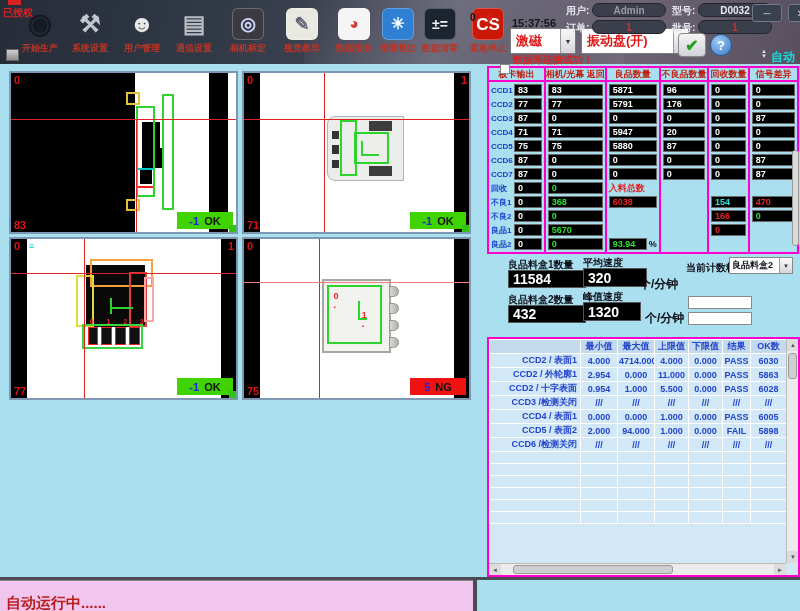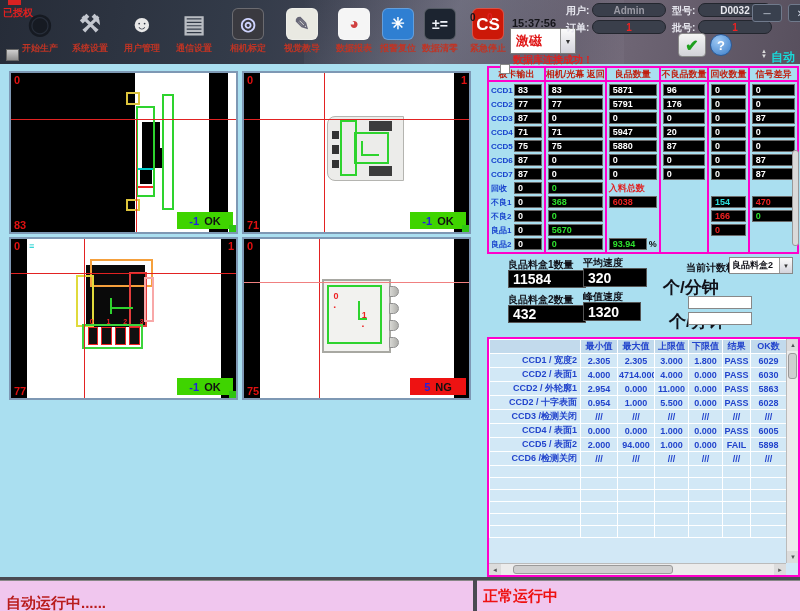--- a/index.html
+++ b/index.html
@@ -67,21 +67,21 @@
   .t1lab{width:23px;font-size:8px;font-weight:bold;color:#1540cc;flex:none;}
   .vbox{background:#000;border:1px solid #6a6a6a;height:12px;flex:1;display:flex;align-items:center;
     padding:0 3px;font-size:9px;font-weight:bold;color:#fff;overflow:hidden;}
   .c-green{color:#2ee02e;} .c-red{color:#ee2222;} .c-cyan{color:#2ee0e0;}
   .feedlab{font-size:9px;font-weight:bold;color:#e02020;}
   .pct{font-size:9px;font-weight:bold;color:#111;margin-left:2px;}
   .t1scroll{position:absolute;left:792px;top:150px;width:7px;height:96px;background:#dadada;border:1px solid #9a9a9a;border-radius:3px;z-index:3;}
 
   .midlab{position:absolute;font-size:10px;font-weight:bold;color:#101018;}
   .midbox{position:absolute;background:#000;border:1px solid #555;color:#fff;font-weight:bold;display:flex;align-items:center;padding:0 4px;}
-  .unit{position:absolute;font-size:17px;font-weight:bold;color:#101018;margin-left:24px;}
+  .unit{position:absolute;font-size:12px;font-weight:bold;color:#101018;}
   .smallblue{position:absolute;font-size:9px;font-weight:bold;color:#2244ee;}
   .whitebox{position:absolute;width:64px;height:13px;background:#fff;border:1px solid #888;}
   .mdd{position:absolute;left:729px;top:257px;width:64px;height:17px;background:#fff;border:1px solid #888;display:flex;}
   .mddtext{flex:1;font-size:9px;font-weight:bold;color:#101018;display:flex;align-items:center;padding:0 2px;white-space:nowrap;}
   .mddbtn{width:13px;background:linear-gradient(#fbfbfb,#d4d4dc);border-left:1px solid #999;display:flex;align-items:center;justify-content:center;font-size:6px;color:#333;}
 
   .t2wrap{position:absolute;left:487px;top:337px;width:313px;height:240px;border:2px solid #ff00cc;background:#d2e8f6;overflow:hidden;}
   .t2inner{position:absolute;left:0;top:0;right:12px;bottom:12px;overflow:hidden;}
   table.t2{border-collapse:collapse;table-layout:fixed;width:297px;}
   .t2 td,.t2 th{border:1px solid #fff;font-size:9px;font-weight:bold;color:#2244cc;height:12px;
@@ -157,20 +157,24 @@
           <div class="tbicon" style="color: rgb(255, 255, 255); font-size: 17px; font-weight: bold; background: rgb(204, 24, 8); border: 1px solid rgba(255, 255, 255, 0.25);">CS</div>
           <div class="tblabel">紧急停止</div>
         </div>
       </div>
     <div class="counter-b">0</div>
     <div class="counter-r">0</div>
     <div class="time">15:37:56</div>
 
     <div class="dd" style="left:510px;top:28px;width:66px;">
       <div class="ddtext">激磁</div>
+      <div class="ddbtn">▼</div>
+    </div>
+    <div class="dd" style="left:581px;top:28px;width:108px;">
+      <div class="ddtext">振动盘(开)</div>
       <div class="ddbtn">▼</div>
     </div>
     <div class="dbstatus">数据库连接成功！</div>
 
     <div class="ilabel" style="left:566px;top:4px;">用户:</div>
     <div class="ibox" style="left:592px;top:3px;color:#9a9aa4;">Admin</div>
     <div class="ilabel" style="left:566px;top:21px;">订单:</div>
     <div class="ibox" style="left:592px;top:20px;color:#ee2222;">1</div>
     <div class="ilabel" style="left:672px;top:4px;">型号:</div>
     <div class="ibox" style="left:698px;top:3px;color:#e8e8ee;">D0032</div>
@@ -581,29 +585,20 @@
               <th>最小值</th>
               <th>最大值</th>
               <th>上限值</th>
               <th>下限值</th>
               <th>结果</th>
               <th>OK数</th>
             </tr>
           </thead>
         <tbody id="t2body">
             <tr>
-              <td class="lbl">CCD1 / 宽度2</td>
-              <td>2.305</td>
-              <td>2.305</td>
-              <td>3.000</td>
-              <td>1.800</td>
-              <td>PASS</td>
-              <td>6029</td>
-            </tr>
-            <tr>
               <td class="lbl">CCD2 / 表面1</td>
               <td>4.000</td>
               <td>4714.000</td>
               <td>4.000</td>
               <td>0.000</td>
               <td>PASS</td>
               <td>6030</td>
             </tr>
             <tr>
               <td class="lbl">CCD2 / 外轮廓1</td>
@@ -724,14 +719,13 @@
     <div class="hscroll">
       <div class="lt">◄</div>
       <div class="hthumb"></div>
       <div class="rt">►</div>
     </div>
   </div>
 
   <div class="sep-bottom"></div>
   <div class="statusL">自动运行中......</div>
   <div class="statusSep"></div>
-  <div class="statusR">正常运行中</div>
 </div>
 
 </body></html>

